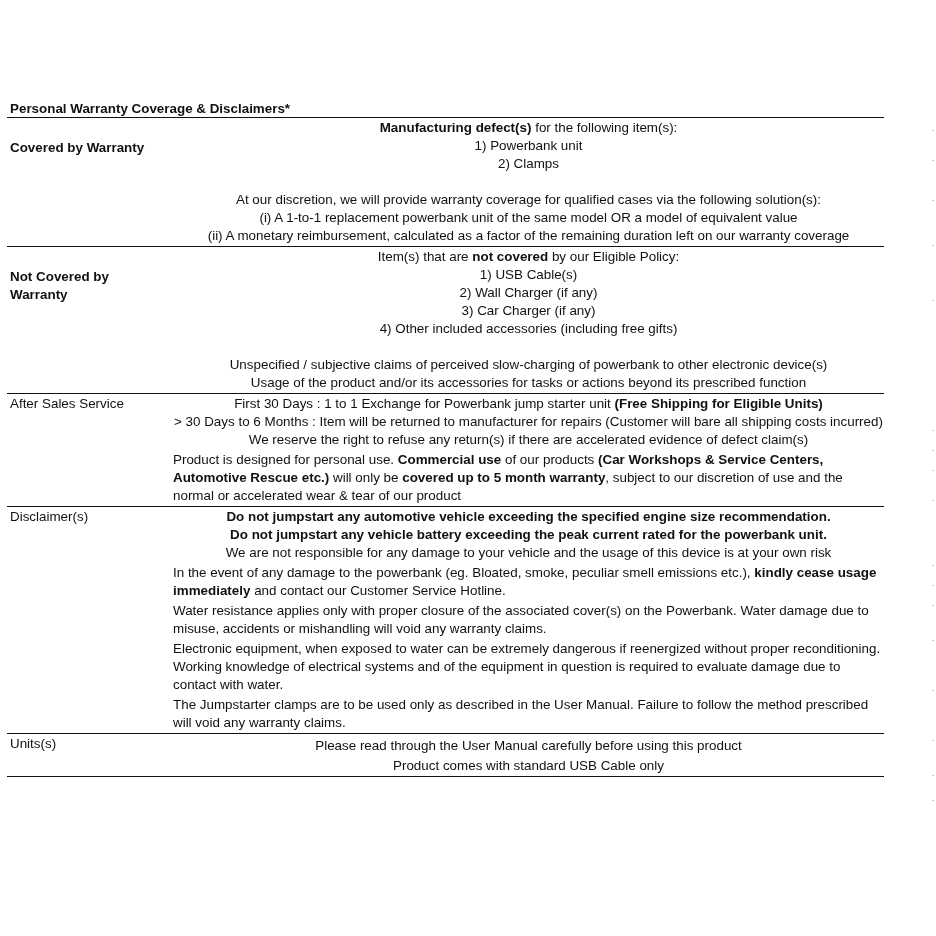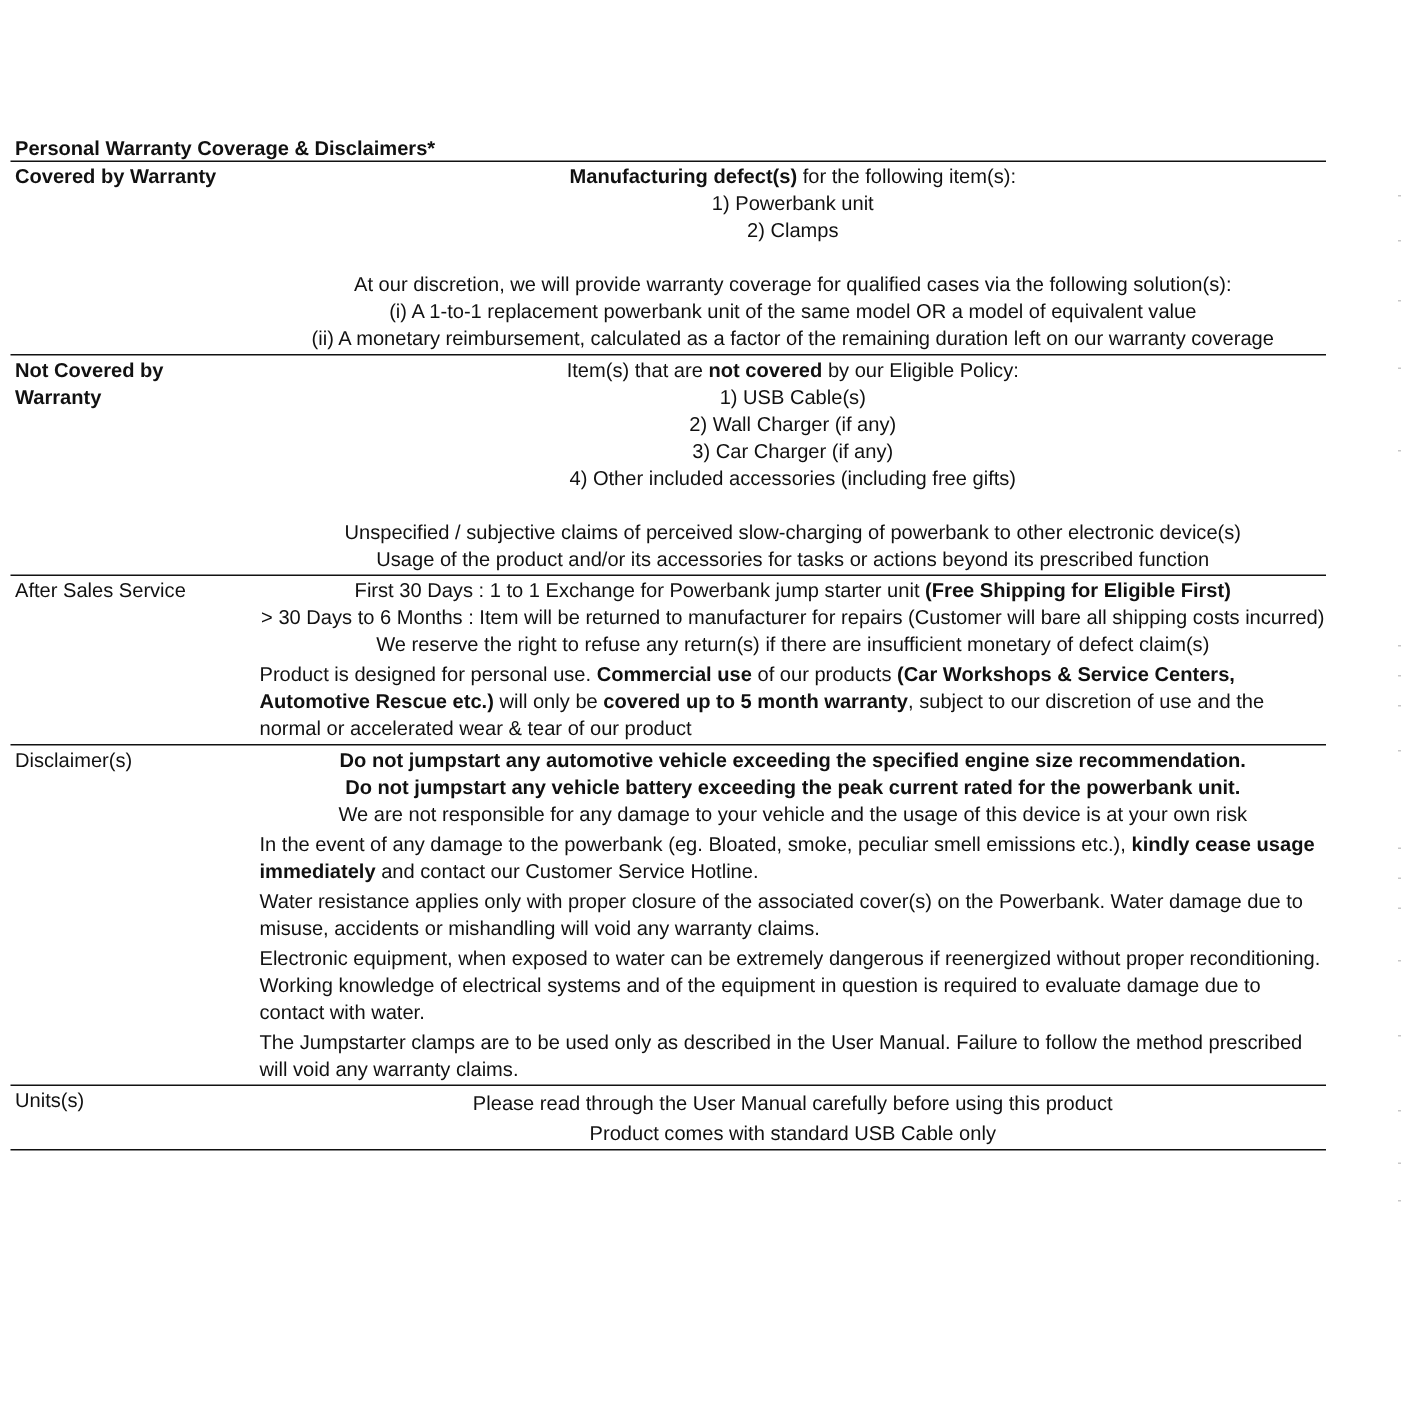--- a/index.html
+++ b/index.html
@@ -1,31 +1,31 @@
 <!DOCTYPE html>
 <html><head>
   <meta charset="utf-8">
   <style>
     html, body { margin: 0; padding: 0; background: #ffffff; }
     body {
       width: 936px; height: 936px; position: relative; overflow: hidden;
       font-family: "Liberation Sans", sans-serif; color: #111111;
       font-size: 13.4px;
     }
-    .doc { position: absolute; left: 7px; top: 91px; width: 877px; }
+    .doc { position: absolute; left: 7px; top: 101px; width: 877px; }
     .title {
       font-weight: bold; font-size: 13.4px; line-height: 16px;
       padding-left: 3px; border-bottom: 1px solid #111;
     }
     .row { display: flex; border-bottom: 1px solid #111; }
     .label {
       width: 163px; flex: 0 0 163px; padding-left: 3px;
       line-height: 18px; padding-top: 1px;
     }
-    .label.bold { font-weight: bold; }
+    .label.bold { font-weight: bold; margin-top: 20px; }
     .content { flex: 1; line-height: 18px; padding-top: 1px; padding-bottom: 1px; }
     .line { white-space: nowrap; min-height: 18px; text-align: center; }
     .para { white-space: normal; }
     .gap { height: 18px; }
     .sp2 { margin-top: 2px; }
     b { font-weight: bold; }
     .edge-dots { position: absolute; left: 932px; top: 0; width: 2px; height: 936px; }
     .edge-dots span { position: absolute; left: 0; width: 2px; height: 1px; background: #c8c8c8; }
   </style>
 </head>
@@ -60,23 +60,23 @@
       <div class="line">4) Other included accessories (including free gifts)</div>
       <div class="gap"></div>
       <div class="line">Unspecified / subjective claims of perceived slow-charging of powerbank to other electronic device(s)</div>
       <div class="line">Usage of the product and/or its accessories for tasks or actions beyond its prescribed function</div>
     </div>
   </div>
 
   <div class="row">
     <div class="label">After Sales Service</div>
     <div class="content">
-      <div class="line"><span>First 30 Days : 1 to 1 Exchange for Powerbank jump starter unit </span><b>(Free Shipping for Eligible First)</b></div>
+      <div class="line"><span>First 30 Days : 1 to 1 Exchange for Powerbank jump starter unit </span><b>(Free Shipping for Eligible Units)</b></div>
       <div class="line">&gt; 30 Days to 6 Months : Item will be returned to manufacturer for repairs (Customer will bare all shipping costs incurred)</div>
-      <div class="line">We reserve the right to refuse any return(s) if there are insufficient monetary of defect claim(s)</div>
+      <div class="line">We reserve the right to refuse any return(s) if there are accelerated evidence of defect claim(s)</div>
       <div class="para sp2"><span>Product is designed for personal use. </span><b>Commercial use</b><span> of our products </span><b>(Car Workshops &amp; Service Centers, Automotive Rescue etc.)</b><span> will only be </span><b>covered up to 5 month warranty</b><span>, subject to our discretion of use and the normal or accelerated wear &amp; tear of our product</span></div>
     </div>
   </div>
 
   <div class="row">
     <div class="label">Disclaimer(s)</div>
     <div class="content">
       <div class="line"><b>Do not jumpstart any automotive vehicle exceeding the specified engine size recommendation.</b></div>
       <div class="line"><b>Do not jumpstart any vehicle battery exceeding the peak current rated for the powerbank unit.</b></div>
       <div class="line">We are not responsible for any damage to your vehicle and the usage of this device is at your own risk</div>

